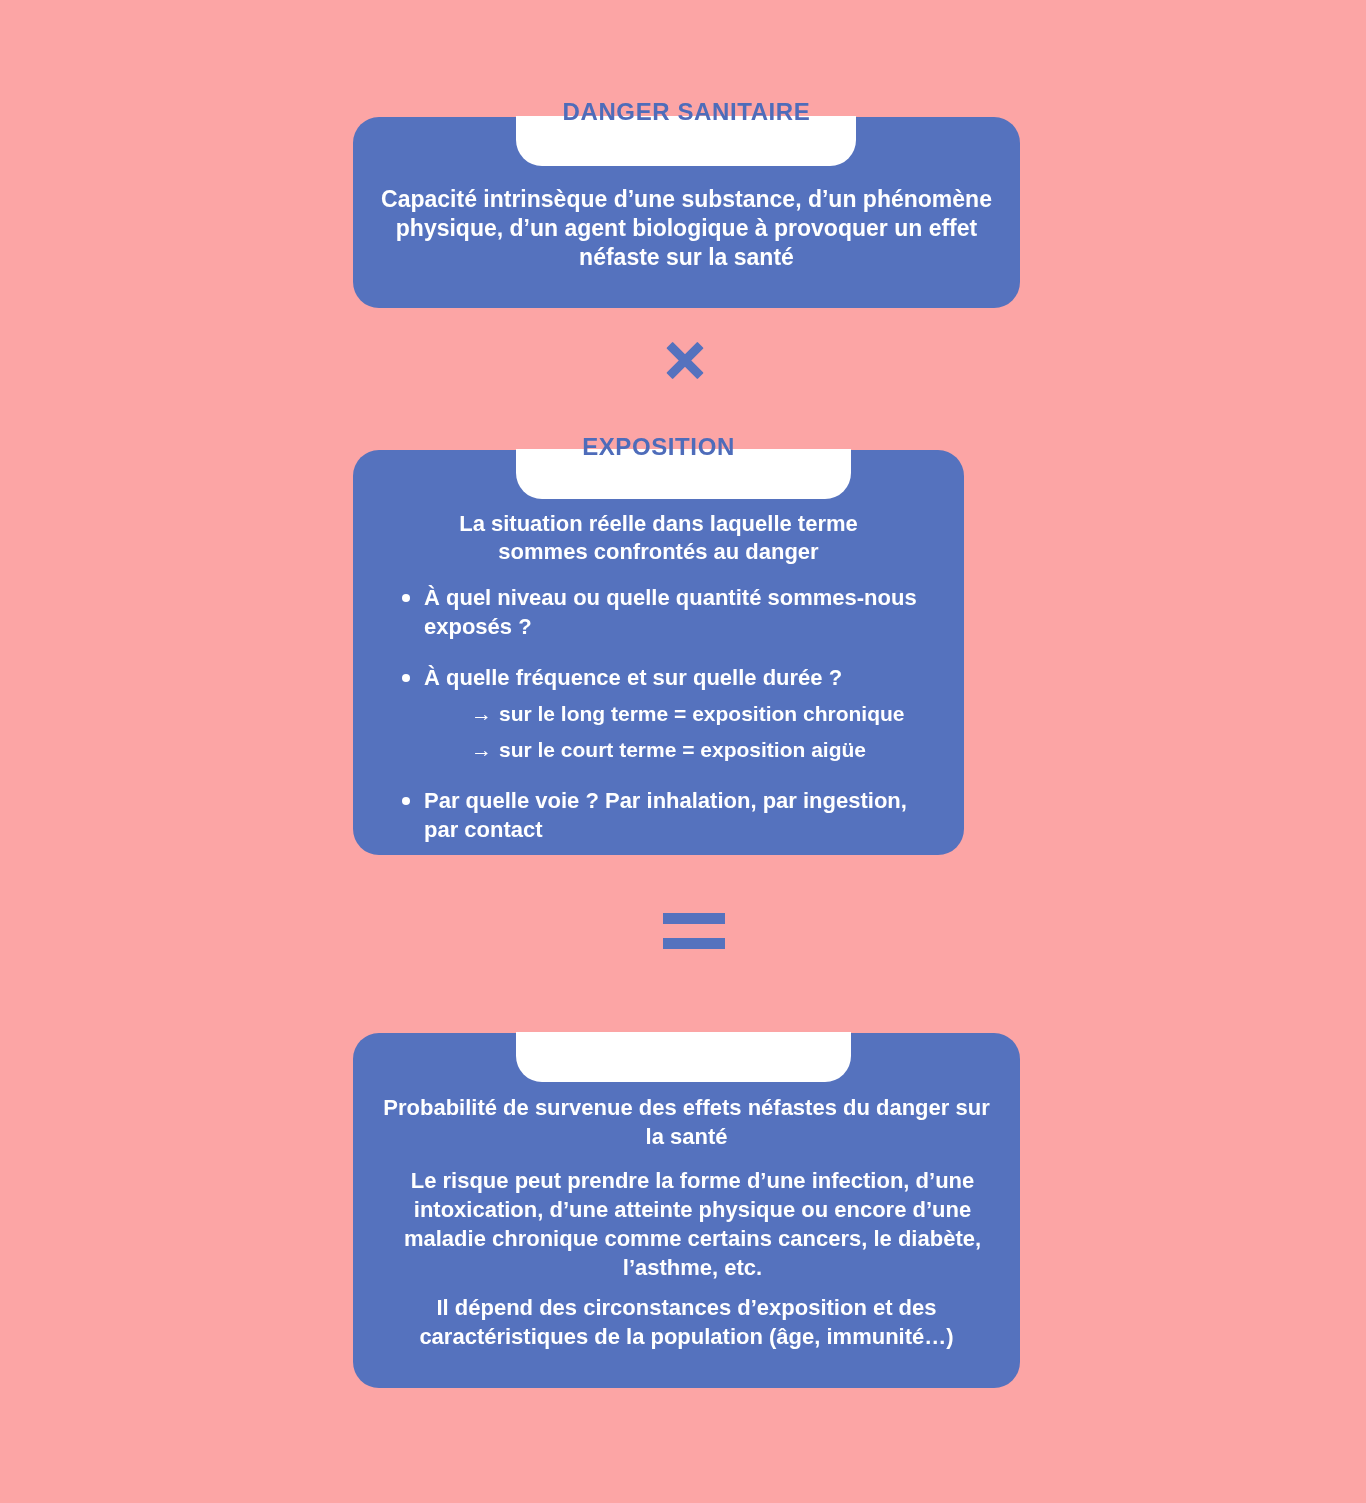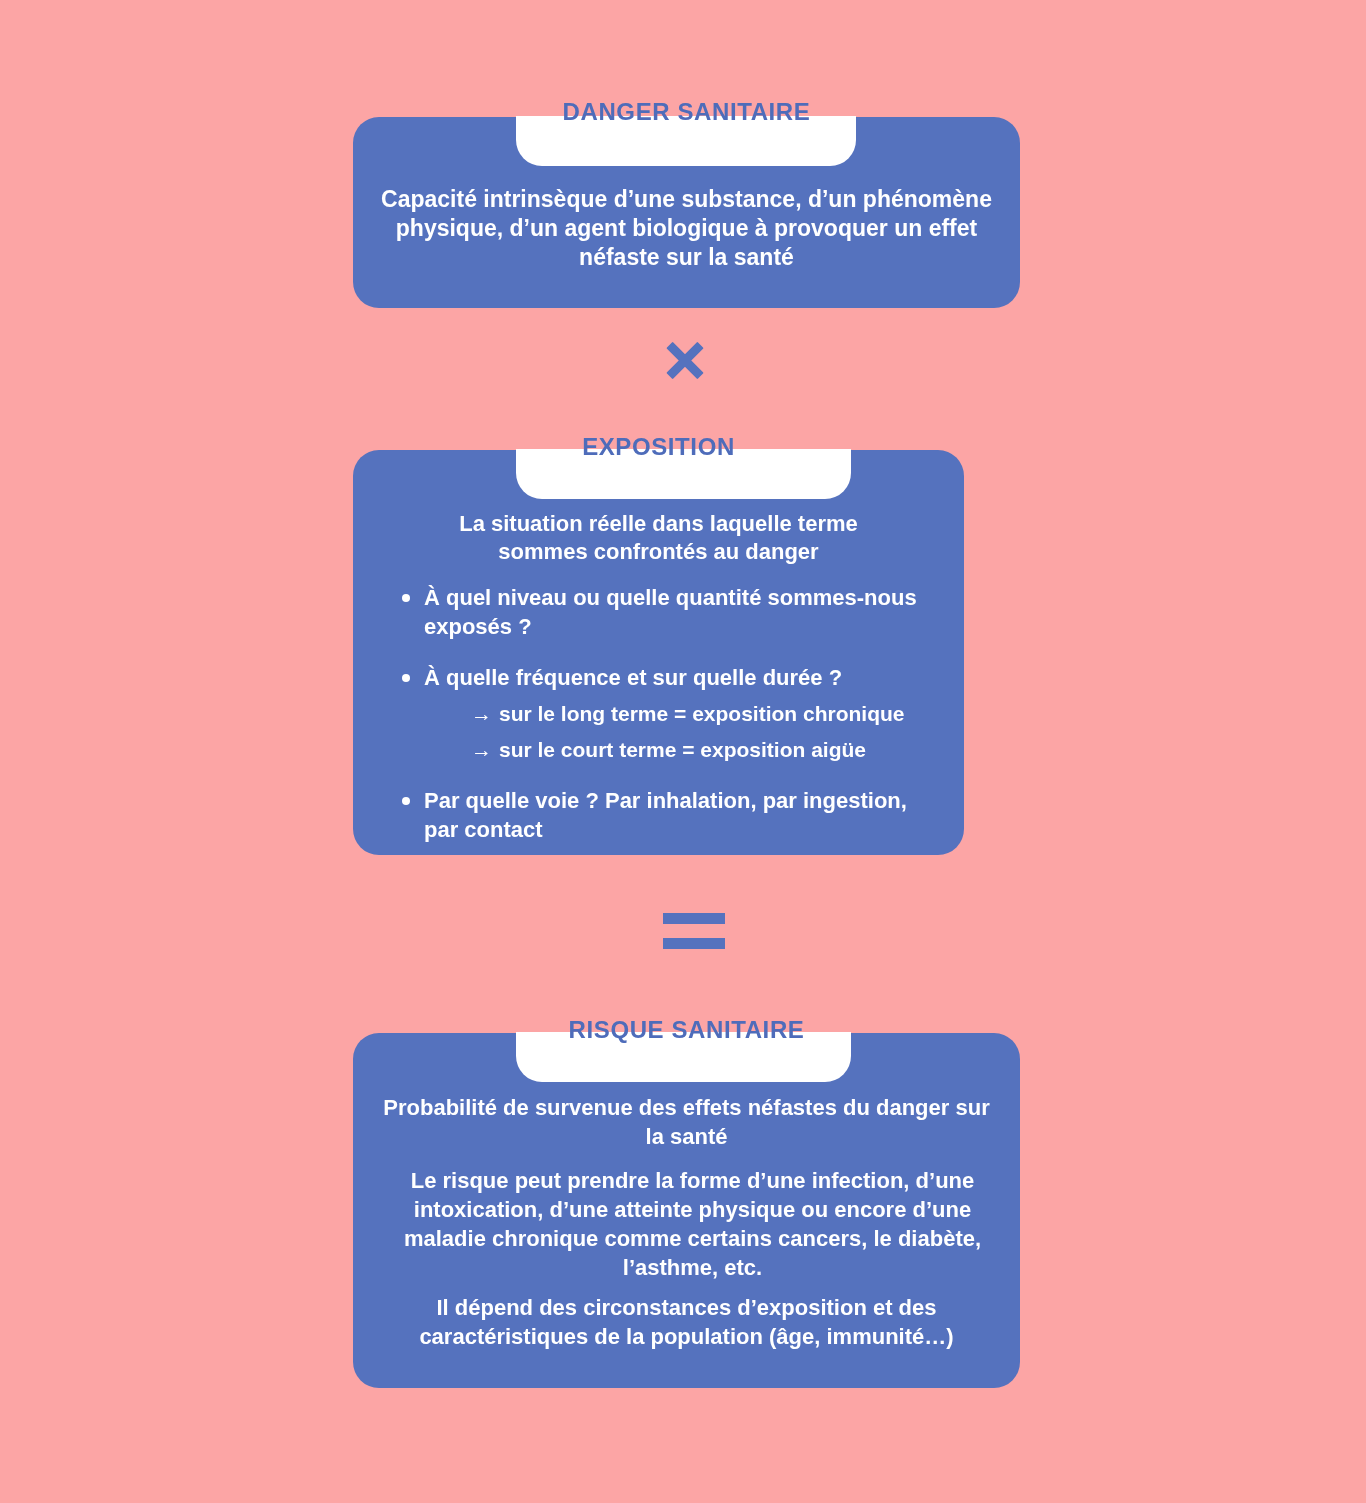--- a/index.html
+++ b/index.html
@@ -269,19 +269,18 @@
     </div>
   </div>
 
   <div id="op-equals">
     <span class="bar top"></span>
     <span class="bar bottom"></span>
   </div>
 
   <div class="card" id="card-risque">
     <div class="notch"></div>
-    <div class="card-title">RISQUE SANITAIRE</div>
     <div class="para p1">Probabilité de survenue des effets néfastes du danger sur la santé</div>
     <div class="para p2">Le risque peut prendre la forme d’une infection, d’une intoxication, d’une atteinte physique ou encore d’une maladie chronique comme certains cancers, le diabète, l’asthme, etc.</div>
     <div class="para p3">Il dépend des circonstances d’exposition et des caractéristiques de la population (âge, immunité…)</div>
   </div>
 
 </div>
 
 </body></html>

